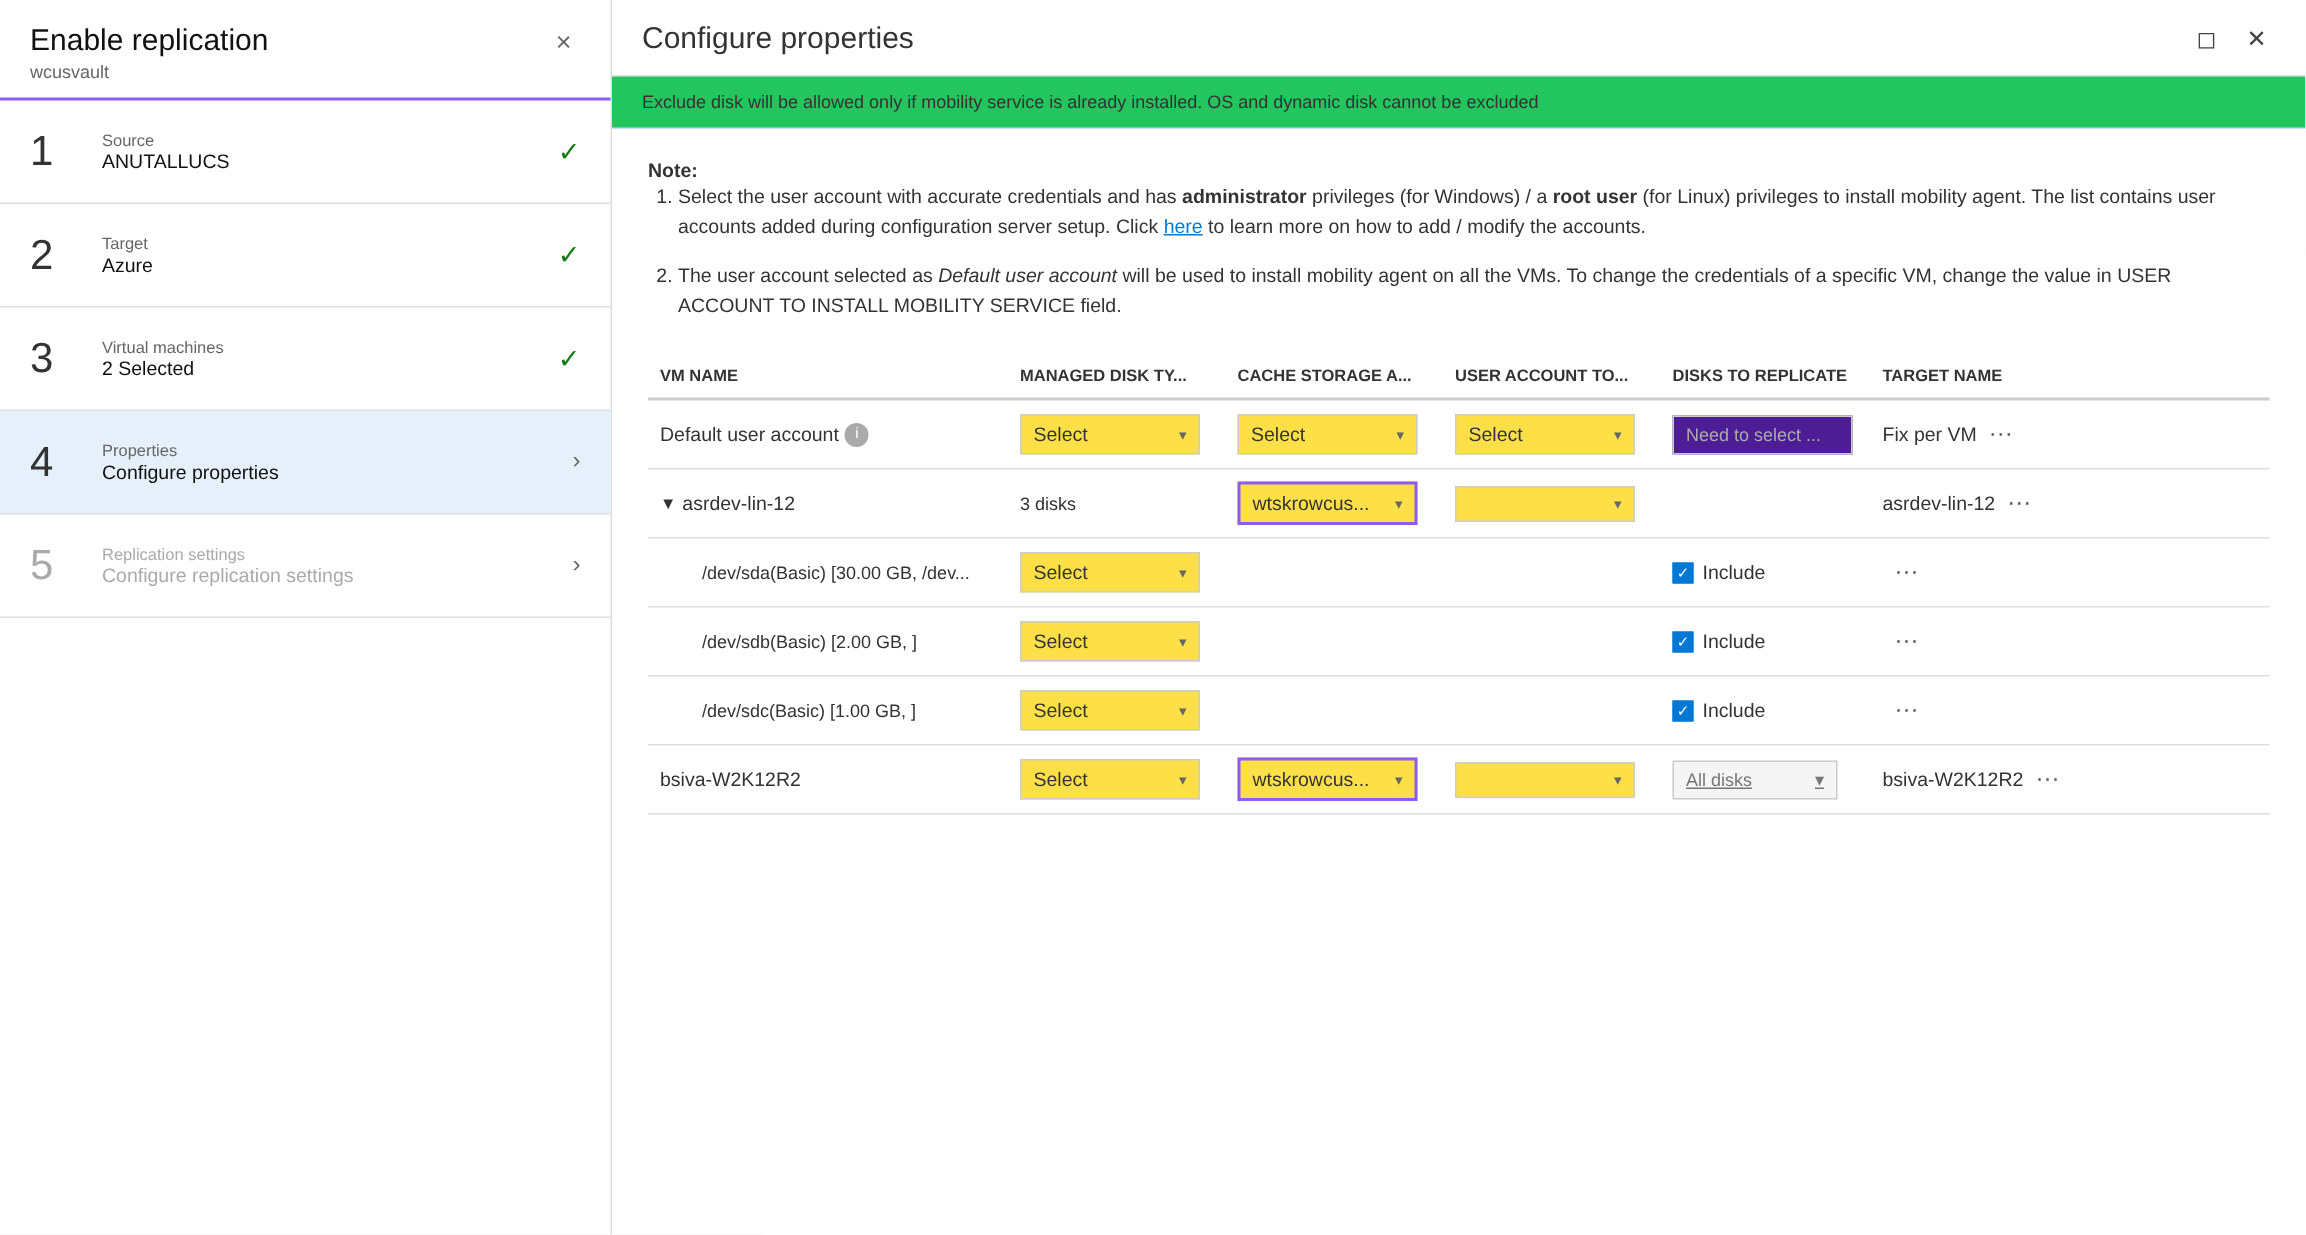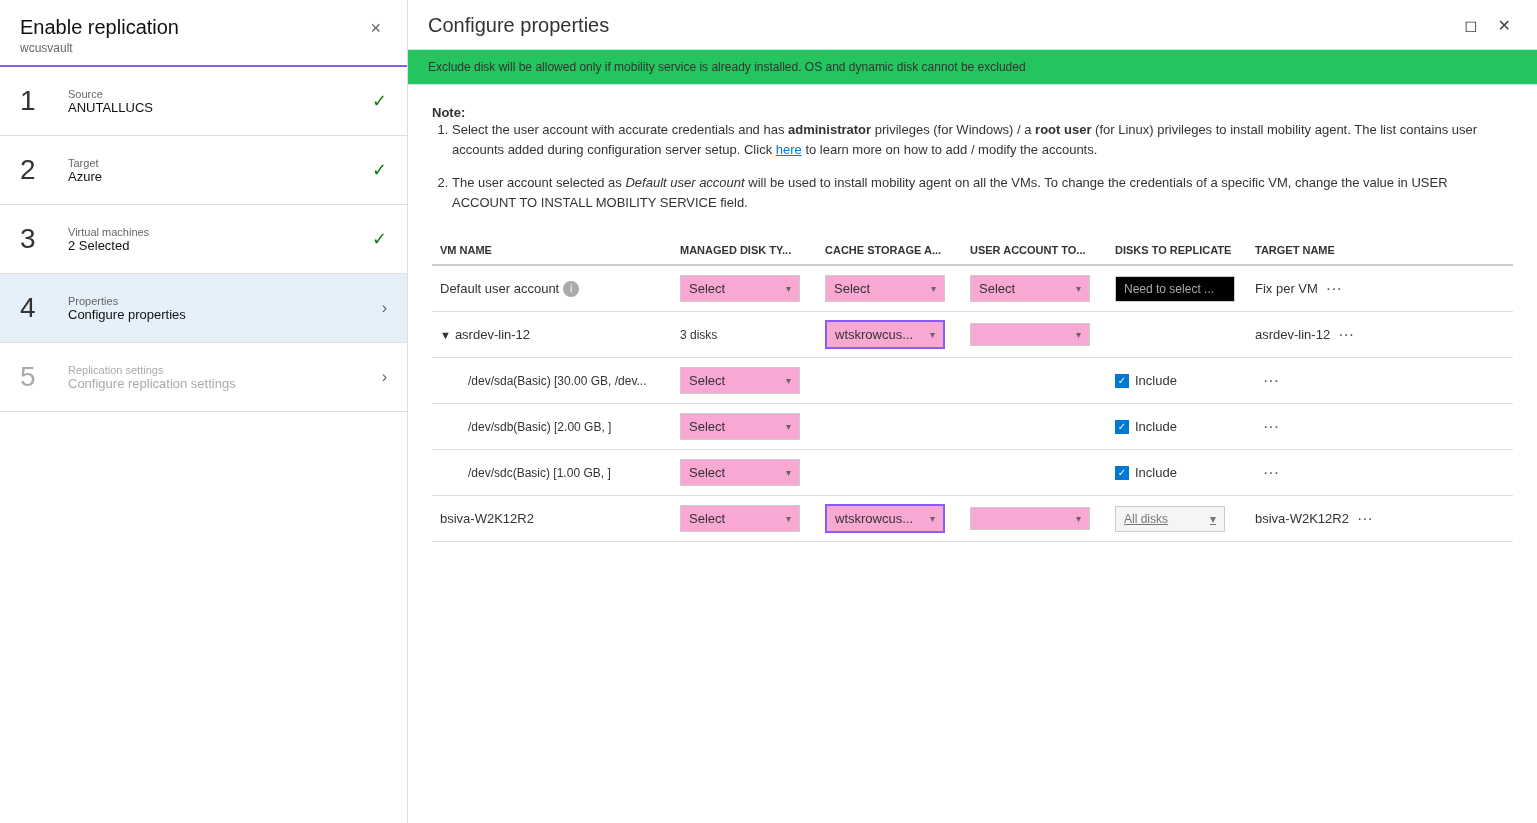--- a/index.html
+++ b/index.html
@@ -129,40 +129,40 @@
       align-items: center;
     }
 
     .vm-name { font-size: 13px; color: #333; }
     .disk-name { font-size: 12px; color: #333; padding-left: 28px; }
 
     .select-dropdown {
       display: flex;
       align-items: center;
       border: 1px solid #ccc;
-      background: #f9a8d4;
+      background: #fde047;
       padding: 5px 8px;
       cursor: pointer;
       font-size: 13px;
       color: #333;
       min-width: 120px;
       justify-content: space-between;
     }
     .select-dropdown.highlighted {
       border: 2px solid #8b5cf6;
     }
     .select-dropdown .arrow { font-size: 10px; color: #666; margin-left: 4px; }
 
     .need-to-select {
       border: 1px solid #ccc;
       padding: 5px 8px;
       font-size: 12px;
       color: #aaa;
       min-width: 120px;
-      background: #000000;
+      background: #4c1d95;
     }
 
     .target-name { font-size: 13px; color: #333; }
 
     .more-btn {
       background: none;
       border: none;
       cursor: pointer;
       font-size: 16px;
       color: #555;

